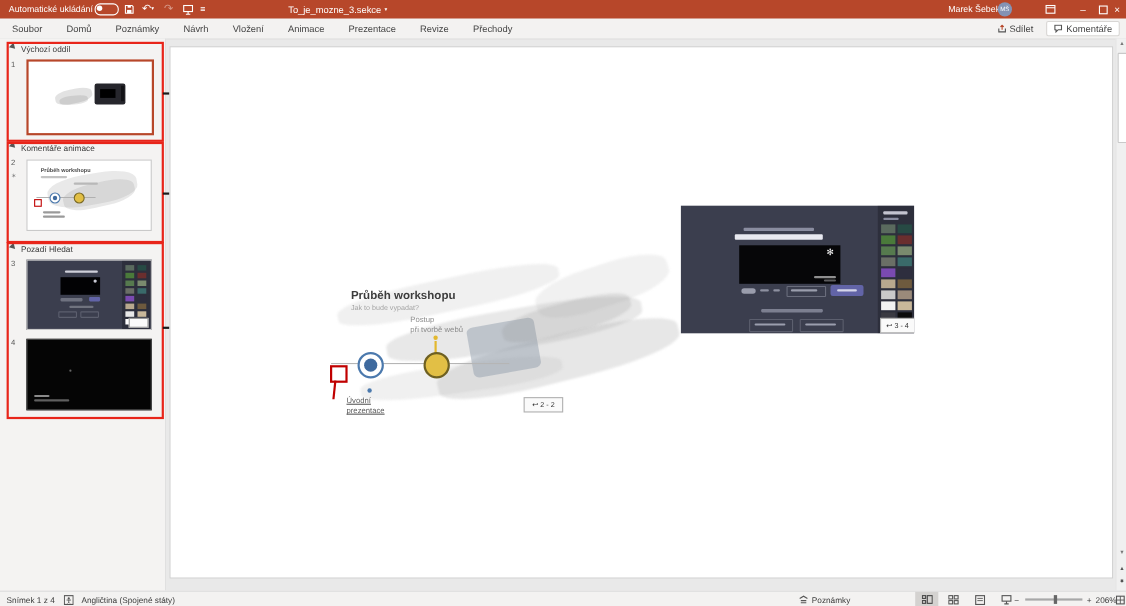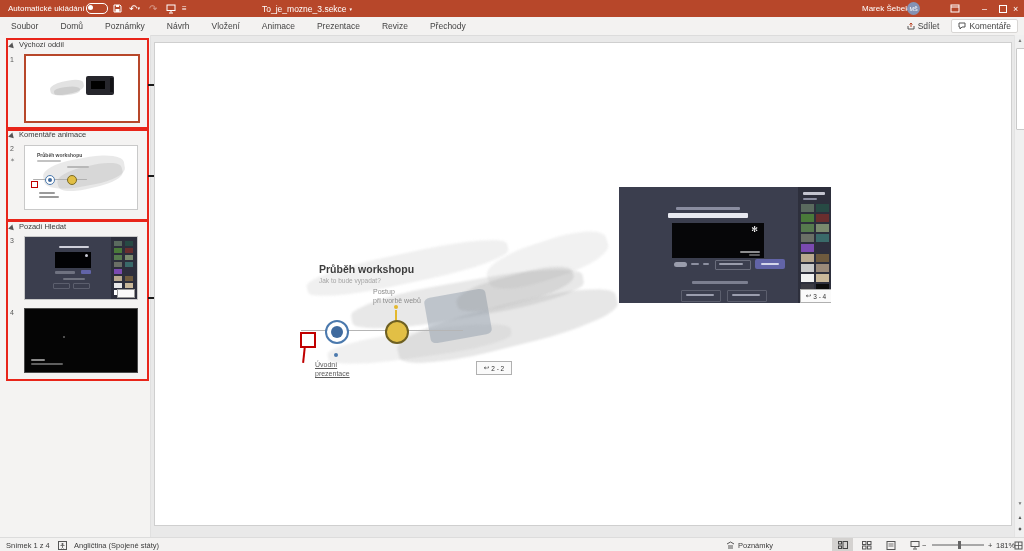--- a/index.html
+++ b/index.html
@@ -17,21 +17,21 @@
   .winbtn{font-size:9px;width:16px;text-align:center;cursor:default;}
   
   .tabrow{left:0;top:17px;width:1024px;height:18px;background:#f3f2f1;border-bottom:1px solid #dcdcdc;display:flex;align-items:center;font-size:8.5px;color:#444;}
   .rtab{padding:0 11px;height:18px;display:flex;align-items:center;}
   .rtab.file{color:#444;}
   .ribbon-right{position:absolute;right:6px;top:0;height:18px;display:flex;align-items:center;gap:8px;font-size:8.5px;color:#444;}
   .pillbtn{display:flex;align-items:center;gap:3px;padding:1px 6px;background:#fff;border:1px solid #d8d6d4;border-radius:2px;}
   .flatbtn{display:flex;align-items:center;gap:3px;padding:1px 4px;}
   
   .panel{left:0;top:35px;width:150px;height:502px;background:#f4f3f2;border-right:1px solid #e0e0e0;}
-  .sec-head{position:absolute;font-size:7.5px;color:#3b3b3b;display:flex;align-items:flex-end;gap:4px;}
+  .sec-head{position:absolute;font-size:7.5px;color:#3b3b3b;display:flex;align-items:flex-start;gap:4px;}
   .tri{width:0;height:0;border-left:3.5px solid transparent;border-right:3.5px solid transparent;border-top:5px solid #555;transform:rotate(-45deg);}
   .slidenum{position:absolute;font-size:7px;color:#595959;}
   .thumb{position:absolute;left:24px;width:112px;background:#fff;border:1px solid #c9c9c9;overflow:hidden;}
   .thumb.sel{border:2px solid #b7472a;}
   .smear{position:absolute;border-radius:40%;}
   
   .redbox{position:absolute;border:2px solid #e8251a;background:transparent;}
   .bline{position:absolute;background:#1a1a1a;}
   .anno-label{position:absolute;font-size:17px;font-weight:bold;color:#111;}
   
@@ -375,21 +375,21 @@
       </span>
     </div>
 
     <div class="st-item" style="left:922px;">−</div>
     <div class="st-item" style="left:932px;">
       <div class="zoomtrack">
           <div class="zoomthumb" style="left:26px;"></div>
         </div>
     </div>
     <div class="st-item" style="left:988px;">+</div>
-    <div class="st-item" style="left:996px;">181%</div>
+    <div class="st-item" style="left:996px;">206%</div>
     <div class="st-item" style="left:1014px;">
       <svg width="9" height="9" viewBox="0 0 9 9">
           <rect x="1" y="1" width="7" height="7" fill="none" stroke="#555" stroke-width="1"></rect>
           <path d="M1 4.5h7M4.5 1v7" stroke="#555" stroke-width="0.8"></path>
         </svg>
     </div>
   </div>
 
 </div>
 

